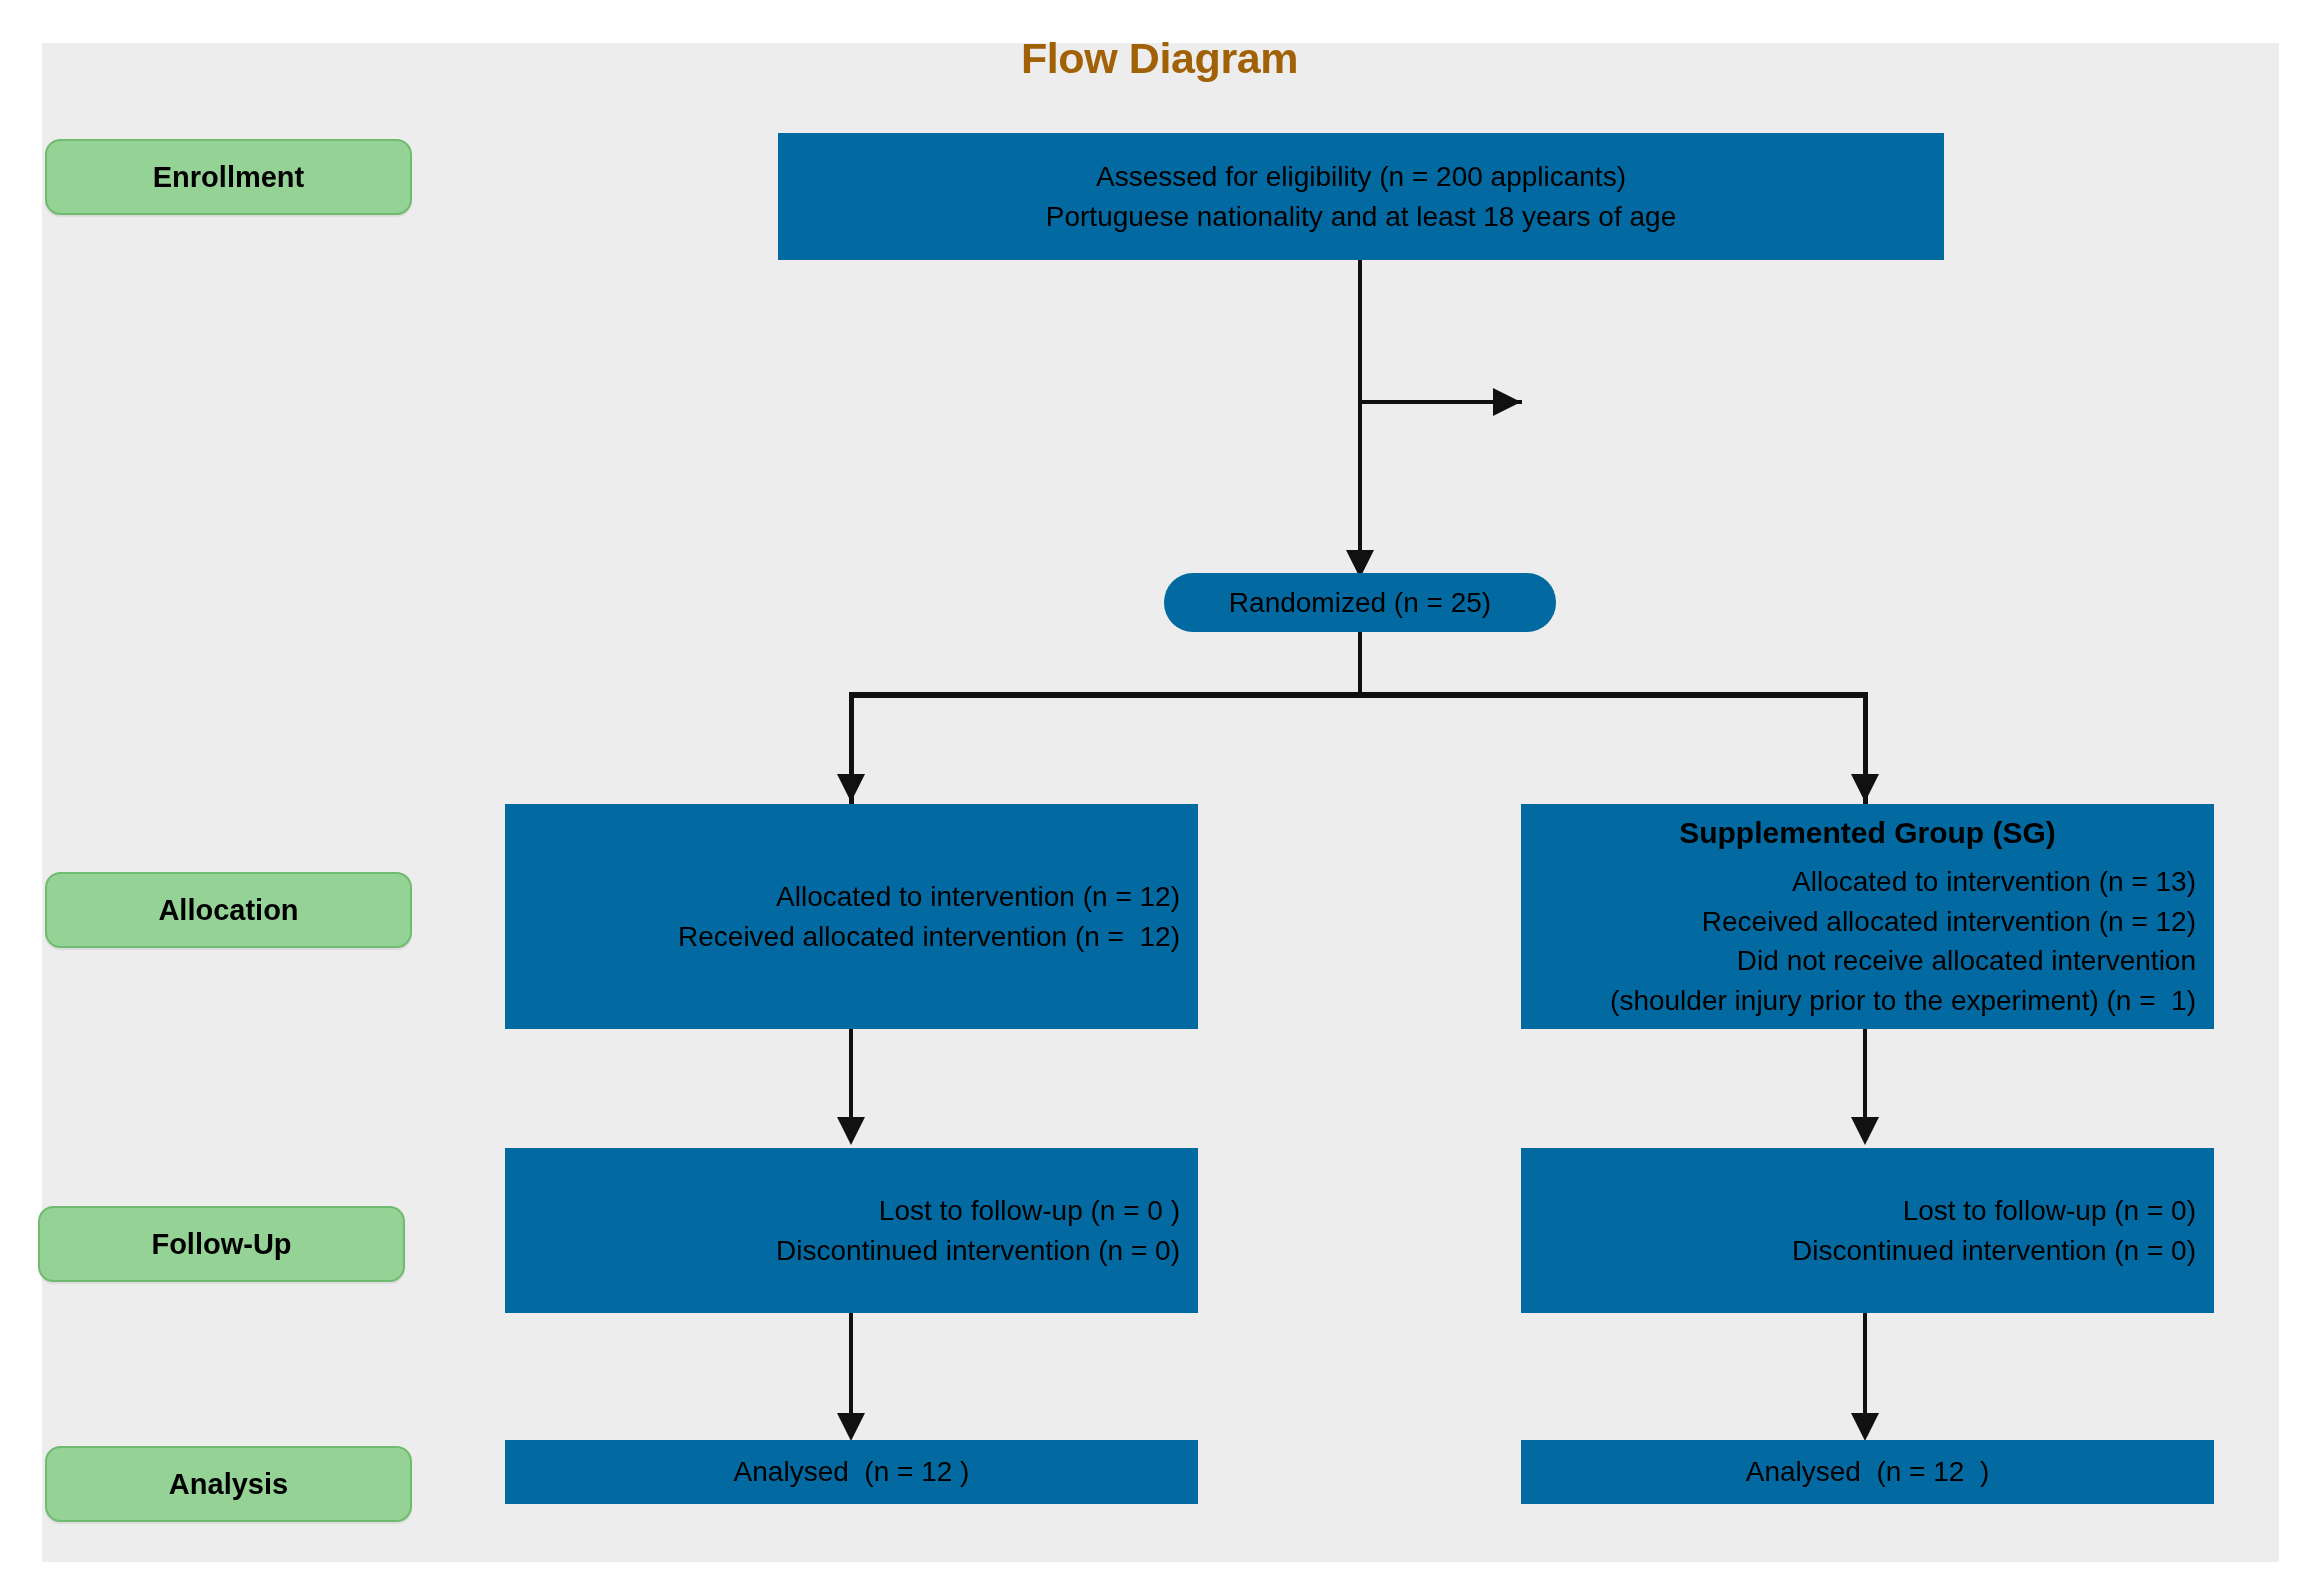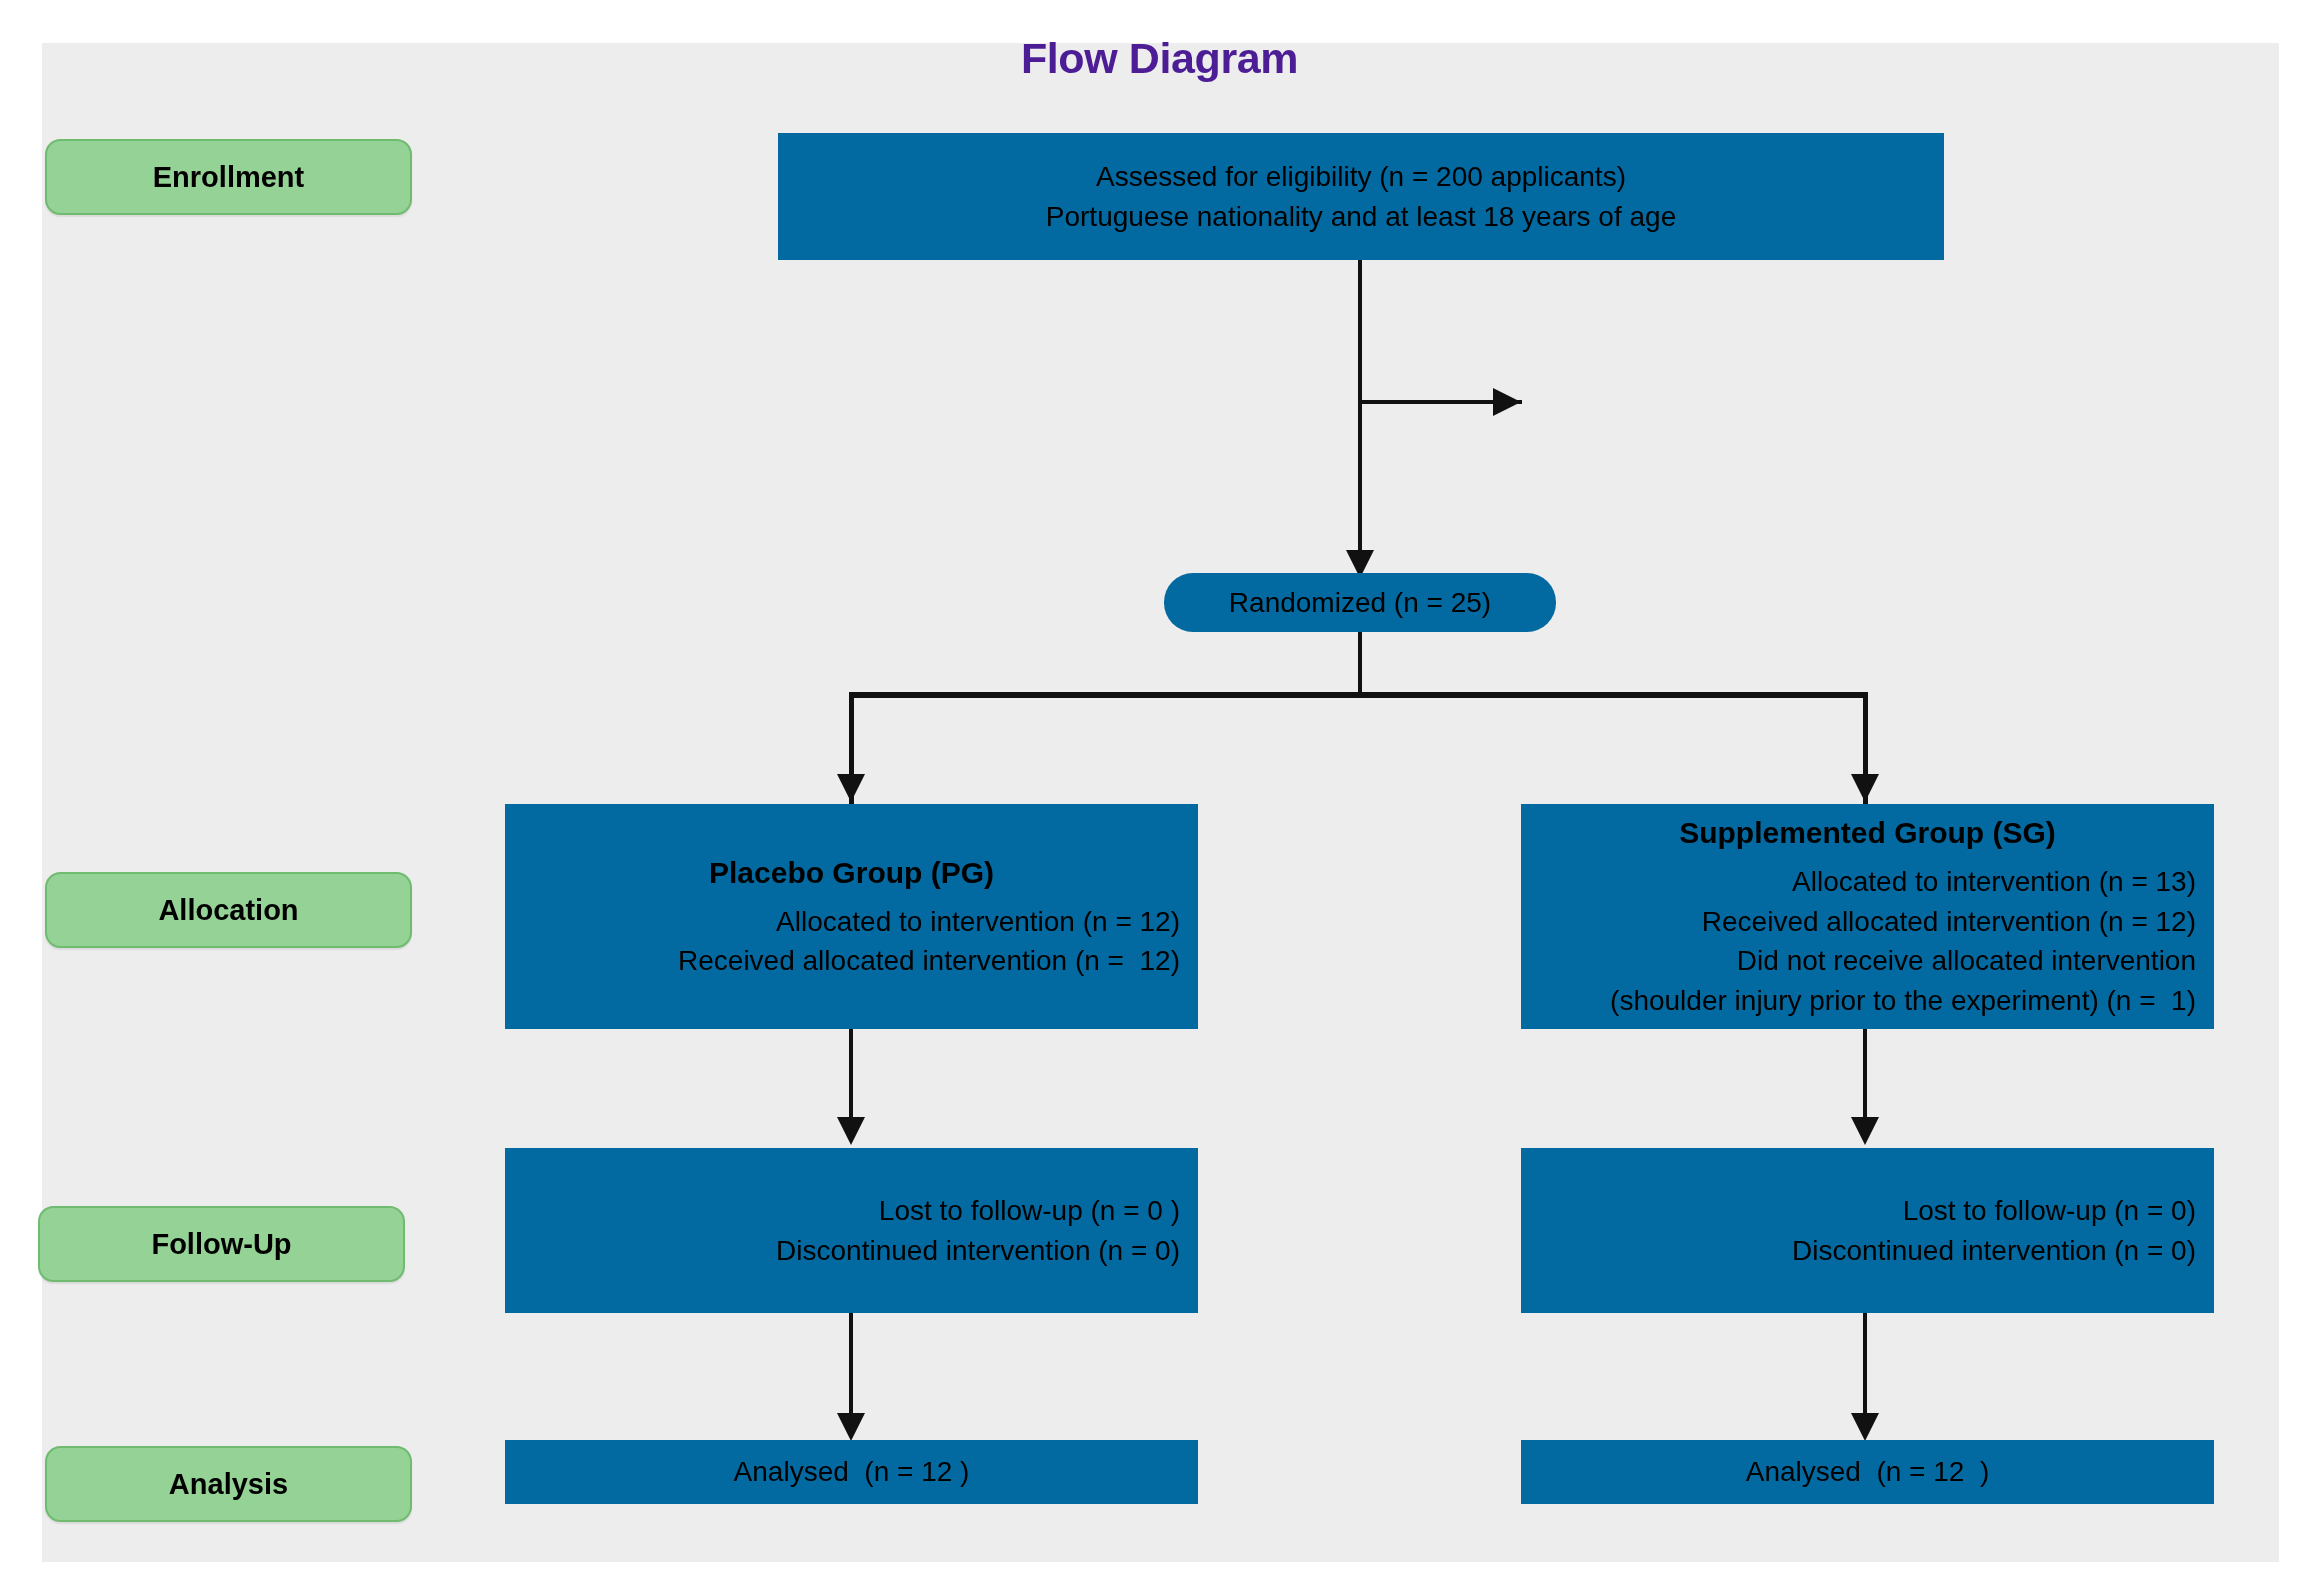--- a/index.html
+++ b/index.html
@@ -27,21 +27,21 @@
 
   
   .title {
     position: absolute;
     left: 0;
     top: 34px;
     width: 2319px;
     text-align: center;
     font-size: 43px;
     font-weight: bold;
-    color: #4c1d95;
+    color: #a16207;
     letter-spacing: -0.4px;
   }
 
   
   .stage {
     position: absolute;
     background: #95d295;
     border: 2.1px solid #6fbb6f;
     border-radius: 15.4px;
     color: #000000;
@@ -153,21 +153,20 @@
     <div class="ln">Assessed for eligibility (n = 200 applicants)</div>
     <div class="ln">Portuguese nationality and at least 18 years of age</div>
   </div>
 
 
   <div class="ybox ta-c" style="left:1164px; top:573px; width:392px; height:59px;border-radius:29px;">
     <div class="ln">Randomized (n = 25)</div>
   </div>
 
   <div class="ybox ta-r" style="left:505px; top:804px; width:693px; height:225px;">
-    <div class="hdr">Placebo Group (PG)</div>
     <div class="ln">Allocated to intervention (n = 12)</div>
     <div class="ln">Received allocated intervention (n =  12)</div>
   </div>
 
   <div class="ybox ta-r" style="left:1521px; top:804px; width:693px; height:225px;">
     <div class="hdr">Supplemented Group (SG)</div>
     <div class="ln">Allocated to intervention (n = 13)</div>
     <div class="ln">Received allocated intervention (n = 12)</div>
     <div class="ln">Did not receive allocated intervention</div>
     <div class="ln">(shoulder injury prior to the experiment) (n =  1)</div>

